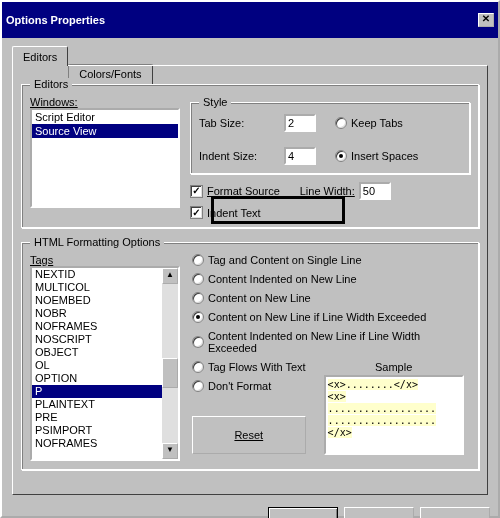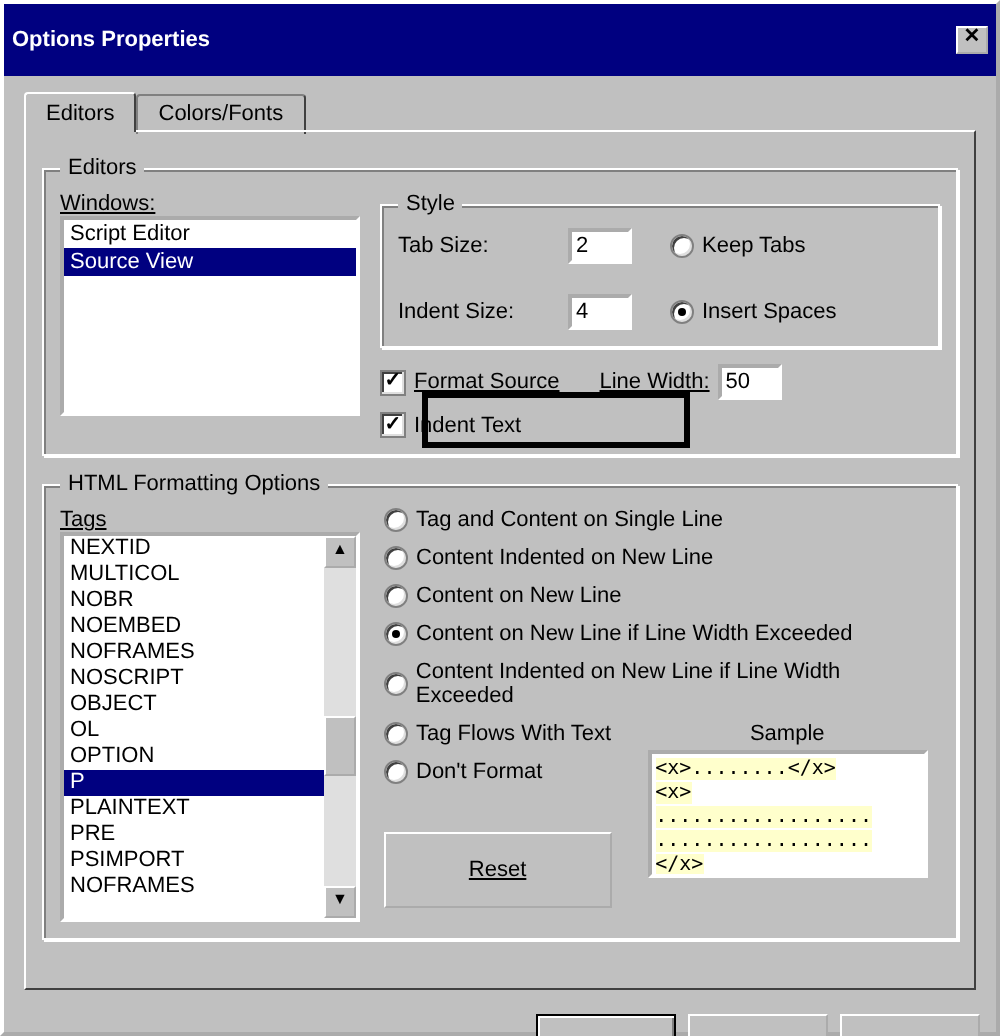--- a/index.html
+++ b/index.html
@@ -52,21 +52,21 @@
     margin-bottom: -1px;
   }
   .tab {
     border: 1px solid #808080;
     border-bottom: none;
     border-right-color:#404040;
     background: #c0c0c0;
     padding: 3px 10px;
     margin-right: 0;
     position: relative;
-    top: 1px;
+    top: 18px;
     border-top-left-radius: 2px;
     border-top-right-radius: 2px;
   }
   .tab.active {
     background: #c0c0c0;
     border-top:1px solid #fff;
     border-left:1px solid #fff;
     z-index: 2;
     top: 0;
     padding-top:4px;
@@ -161,21 +161,21 @@
   .tags-list .item.selected { background:#000080; color:#fff; }
   .scrollbar {
     position:absolute; right:0; top:0; bottom:0; width:16px;
     background:#dfdfdf;
     display:flex; flex-direction:column; justify-content:space-between;
   }
   .sb-btn { height:16px; background:#c0c0c0; border:1px outset #fff; font-size:8px; text-align:center; line-height:12px;}
   .sb-thumb { position:absolute; left:0; right:0; top:90px; height:30px; background:#c0c0c0; border:1px outset #fff;}
   .opts-col { flex:1; display:flex; flex-direction:column; gap:7px; }
   .sample-box {
-    background:#fff; border:2px inset #fff; width:140px; height:64px;
+    background:#fff; border:2px inset #fff; width:140px; height:80px;
     font-family: monospace; font-size:10px; color:#000; padding:2px;
     line-height:12px; overflow:hidden;
   }
   .sample-line { white-space:pre; }
   .yellow { background:#ffffcc; }
   .btn {
     min-width:70px; height:38px;
     background:#c0c0c0; border:1px outset #fff;
     padding:0 12px; font-size:11px; font-family:inherit;
     cursor:default;
@@ -257,22 +257,22 @@
       </fieldset>
 
       <fieldset>
         <legend>HTML Formatting Options</legend>
         <div class="html-opts">
           <div class="tags-col">
             <div class="u">Tags</div>
             <div class="tags-list">
               <div class="item">NEXTID</div>
               <div class="item">MULTICOL</div>
+              <div class="item">NOEMBED</div>
               <div class="item">NOBR</div>
-              <div class="item">NOEMBED</div>
               <div class="item">NOFRAMES</div>
               <div class="item">NOSCRIPT</div>
               <div class="item">OBJECT</div>
               <div class="item">OL</div>
               <div class="item">OPTION</div>
               <div class="item selected">P</div>
               <div class="item">PLAINTEXT</div>
               <div class="item">PRE</div>
               <div class="item">PSIMPORT</div>
               <div class="item">NOFRAMES</div>

